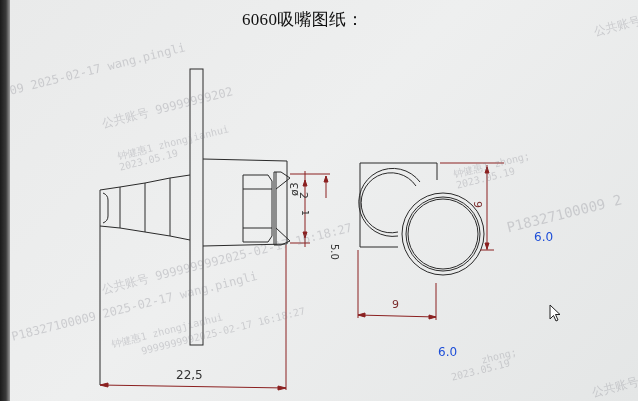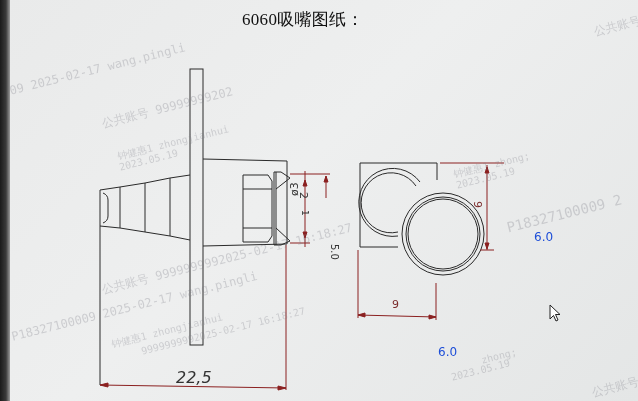--- a/index.html
+++ b/index.html
@@ -86,21 +86,21 @@
     <polygon points="487,249 485,243 489,243"></polygon>
     <line x1="480" y1="250" x2="494" y2="250"></line>
     <line x1="358" y1="250" x2="358" y2="318"></line>
     <line x1="436" y1="283" x2="436" y2="320"></line>
     <line x1="358" y1="315" x2="436" y2="317"></line>
     <polygon points="358,315 365,313 365,317"></polygon>
     <polygon points="436,317 429,315 429,319"></polygon>
   </g>
 </svg>
 
-<div class="dim" style="left:176px; top:368px; font-size:16px;font-style:italic;">22,5</div>
+<div class="dim" style="left:176px; top:368px; font-size:12px;">22,5</div>
 <div class="dim" style="left:288px; top:196px; transform:rotate(-90deg); transform-origin:left top;">ø3</div>
 <div class="dim" style="left:310px; top:192px; transform:rotate(90deg); transform-origin:left top;">2</div>
 <div class="dim" style="left:310px; top:210px; font-size:9px; transform:rotate(90deg); transform-origin:left top;">1</div>
 
 <div class="dim dim-red" style="left:392px; top:298px;">9</div>
 <div class="dim dim-red" style="left:484px; top:201px; transform:rotate(90deg); transform-origin:left top;">9</div>
 <div class="dim" style="left:340px; top:244px; transform:rotate(90deg); transform-origin:left top; font-size:10px;">5.0</div>
 
 <div class="label-side" style="left:534px; top:230px;">6.0</div>
 <div class="label-side" style="left:438px; top:345px;">6.0</div>

